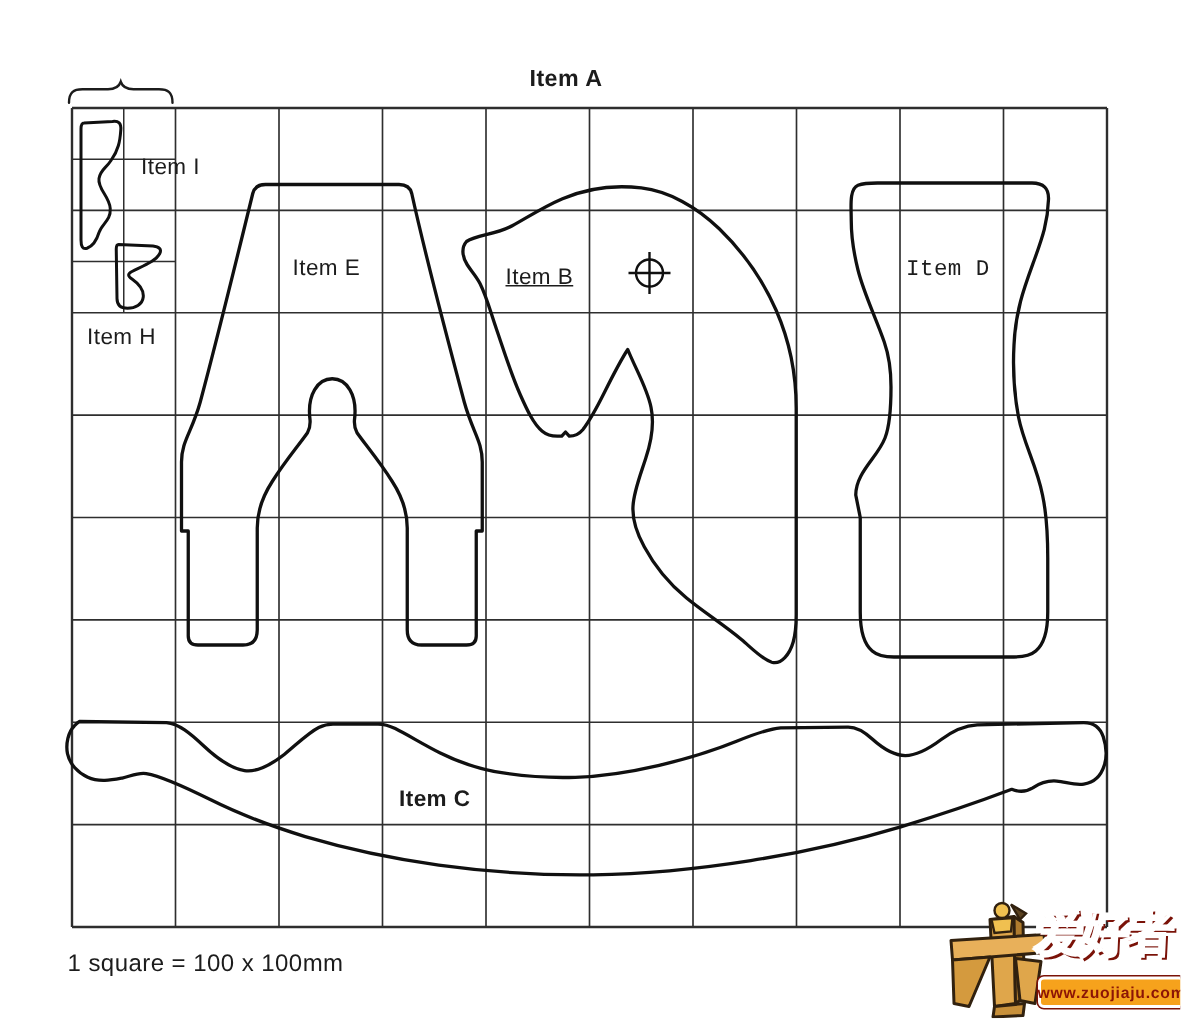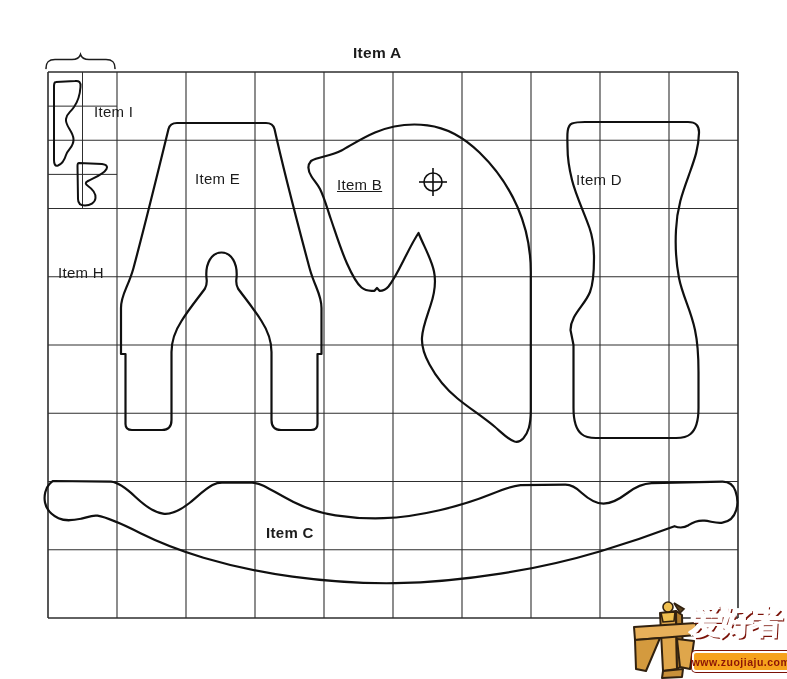--- a/index.html
+++ b/index.html
@@ -17,24 +17,24 @@
     font-size:15px;
     letter-spacing:0.3px;
     color:#1c1c1c;
     white-space:nowrap;
     user-select:none;
   }
   .lbl.bold{font-weight:bold;font-size:15.5px;}
   #scale-note-small{left:44px;top:35px;font-size:15.5px;}
   #sheet-title{left:353px;top:44px;}
   #label-item-i{left:94px;top:84px;margin-top:19px;}
-  #label-item-h{left:58px;top:216px;margin-top:48px;}
+  #label-item-h{left:58px;top:216px;}
   #label-item-e{left:195px;top:170px;}
   #label-item-b{left:337px;top:176px;text-decoration:underline;}
-  #label-item-d{left:576px;top:171px;}
+  #label-item-d{left:604px;top:171px;font-family:Liberation Mono, monospace;}
   #label-item-c{left:266px;top:524px;font-weight:bold;}
   #scale-note-large{left:45px;top:634px;font-size:16px;}
 
   
   #watermark{
     position:absolute;left:630px;top:597px;width:157px;height:82px;
   }
   #wm-brand{
     position:absolute;left:60px;top:8px;
     font-size:33px;font-weight:bold;line-height:1;
@@ -212,20 +212,21 @@
              C 50.7,482.7 51.7,481.7 53,481 Z" fill="none" stroke="#101010" stroke-width="2.2" stroke-linejoin="round"></path>
   </svg>
 
   <div class="lbl bold" id="sheet-title">Item A</div>
   <div class="lbl" id="label-item-i">Item I</div>
   <div class="lbl" id="label-item-h">Item H</div>
   <div class="lbl" id="label-item-e">Item E</div>
   <div class="lbl" id="label-item-b">Item B</div>
   <div class="lbl" id="label-item-d">Item D</div>
   <div class="lbl" id="label-item-c">Item C</div>
+  <div class="lbl" id="scale-note-large">1 square = 100 x 100mm</div>
 
   <div id="watermark">
     <svg id="wm-wood" width="70" height="80" viewBox="0 0 70 80">
       <g stroke="#31210f" stroke-width="2" stroke-linejoin="round">
         <path d="M30,14 L46,12 L47,70 L33,72 Z" fill="#dfa64b"></path>
         <path d="M46,12 L52,16 L53,66 L47,70 Z" fill="#b07c2e"></path>
         <path d="M4,28 L66,24 L67,36 L5,41 Z" fill="#e8b05a"></path>
         <path d="M5,41 L30,39 L16,72 L6,70 Z" fill="#d49a3e"></path>
         <path d="M47,40 L64,42 L60,70 L50,68 Z" fill="#dfa64b"></path>
         <path d="M33,72 L53,70 L52,78 L32,79 Z" fill="#c8903a"></path>

